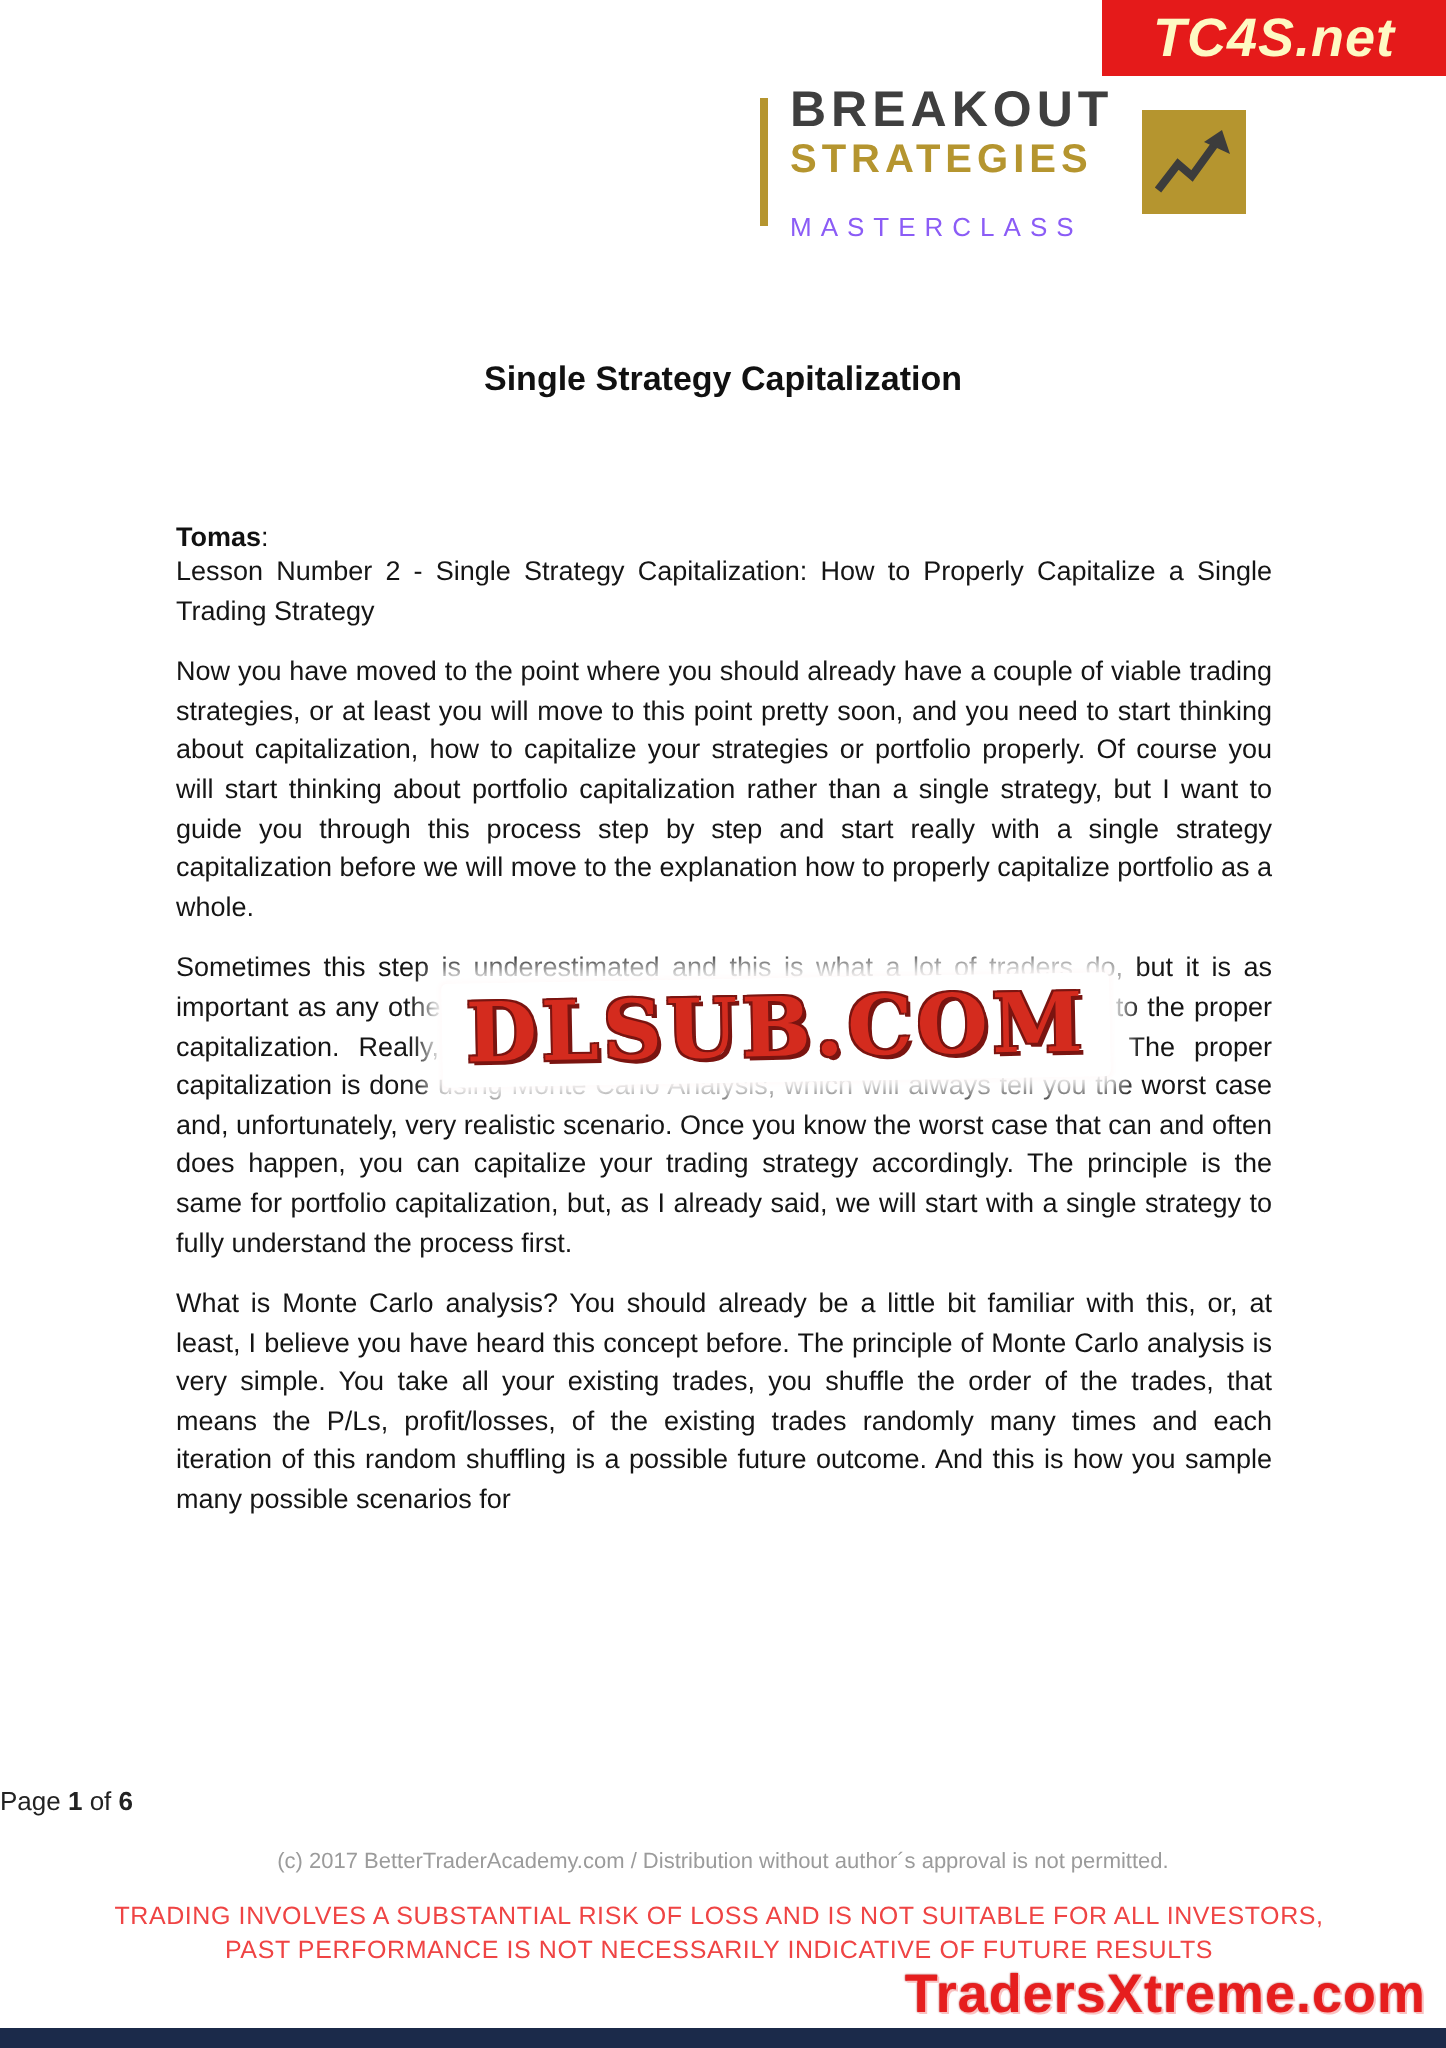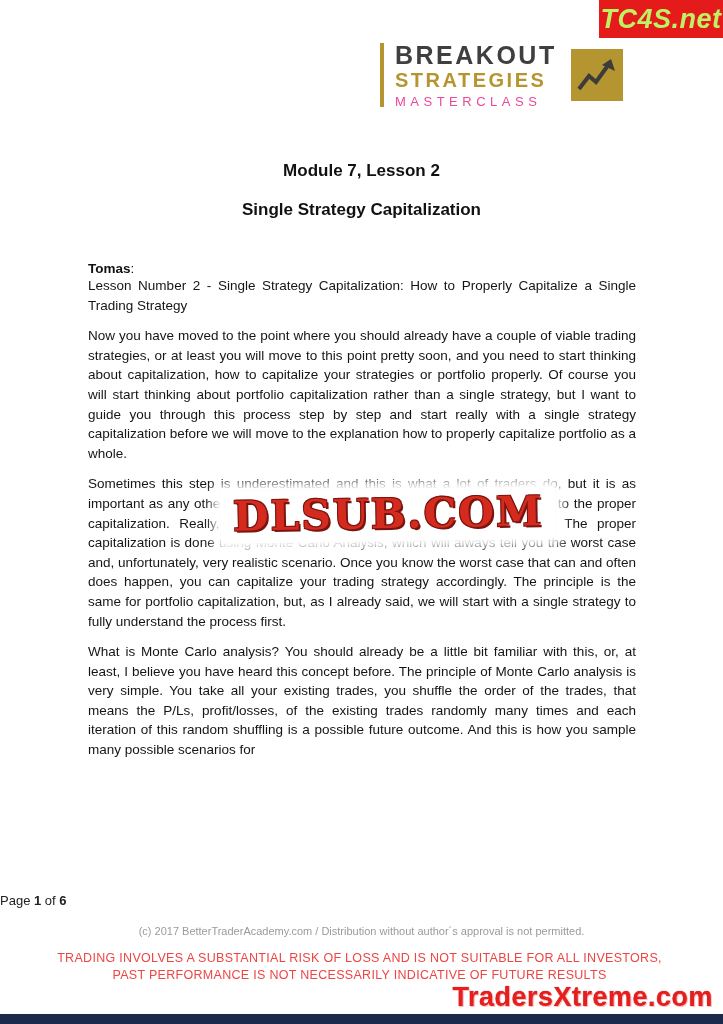--- a/index.html
+++ b/index.html
@@ -10,23 +10,23 @@
     position:relative;
     width:723px; height:1024px;
     background:#ffffff;
     overflow:hidden;
     margin:0 auto;
   }
 
   
   .tc4s-badge {
     position:absolute; top:0; right:0;
-    width:124px; height:38px;
+    width:172px; height:38px;
     background:#e51a1a;
-    color:#bef264;
+    color:#fef9c3;
     font-weight:bold; font-style:italic;
     font-size:27px;
     display:flex; align-items:center; justify-content:center;
     letter-spacing:0.5px;
   }
 
   
   .logo {
     position:absolute; top:42px; left:380px;
     display:flex; align-items:center;
@@ -39,22 +39,22 @@
   .logo-text { display:flex; flex-direction:column; line-height:1.05; }
   .logo-line1 {
     font-size:25px; font-weight:bold; color:#3f3f3f;
     letter-spacing:2.5px;
   }
   .logo-line2 {
     font-size:20px; font-weight:bold; color:#b5952f;
     letter-spacing:2.5px; margin-top:2px;
   }
   .logo-line3 {
-    font-size:13px; color:#ec4899;
-    letter-spacing:4.5px; margin-top:4px;
+    font-size:13px; color:#8b5cf6;
+    letter-spacing:4.5px; margin-top:16px;
   }
   .logo-icon { margin-left:14px; width:52px; height:52px; }
 
   
   .titles {
     position:absolute; top:161px; left:0; right:0;
     text-align:center;
   }
   .doc-title { font-size:17px; font-weight:bold; color:#111; }
   .doc-subtitle { font-size:17px; font-weight:bold; color:#111; margin-top:19px; }
@@ -141,21 +141,20 @@
     <span class="logo-icon">
       <svg width="52" height="52" viewBox="0 0 52 52">
         <rect x="0" y="0" width="52" height="52" fill="#b5952f"></rect>
         <polyline points="8,40 18,27 25,33 38,15" fill="none" stroke="#3c3c3c" stroke-width="4"></polyline>
         <polygon points="40,10 44,22 31,16" fill="#3c3c3c"></polygon>
       </svg>
     </span>
   </div>
 
   <div class="titles">
-    <div class="doc-title">Module 7, Lesson 2</div>
     <div class="doc-subtitle">Single Strategy Capitalization</div>
   </div>
 
   <div class="transcript">
     <div class="speaker-col">
       <b>Tomas</b><span>:</span>
     </div>
     <div class="text-col">
       <p>Lesson Number 2 - Single Strategy Capitalization: How to Properly Capitalize a Single Trading Strategy</p>
       <p>Now you have moved to the point where you should already have a couple of viable trading strategies, or at least you will move to this point pretty soon, and you need to start thinking about capitalization, how to capitalize your strategies or portfolio properly. Of course you will start thinking about portfolio capitalization rather than a single strategy, but I want to guide you through this process step by step and start really with a single strategy capitalization before we will move to the explanation how to properly capitalize portfolio as a whole.</p>

